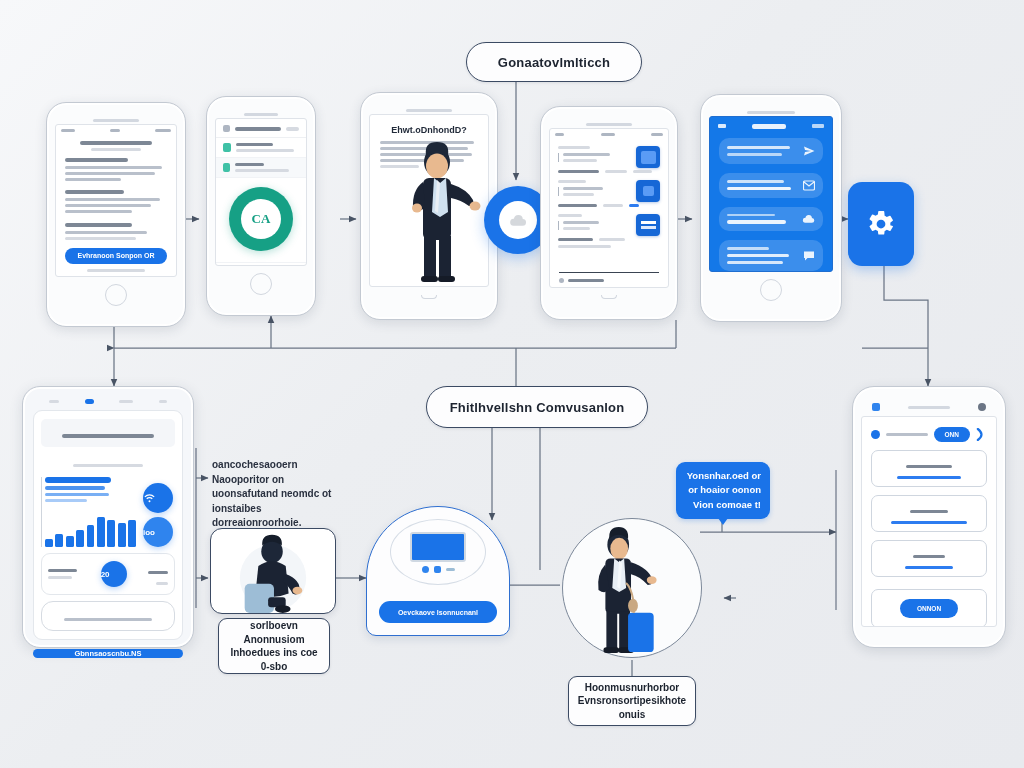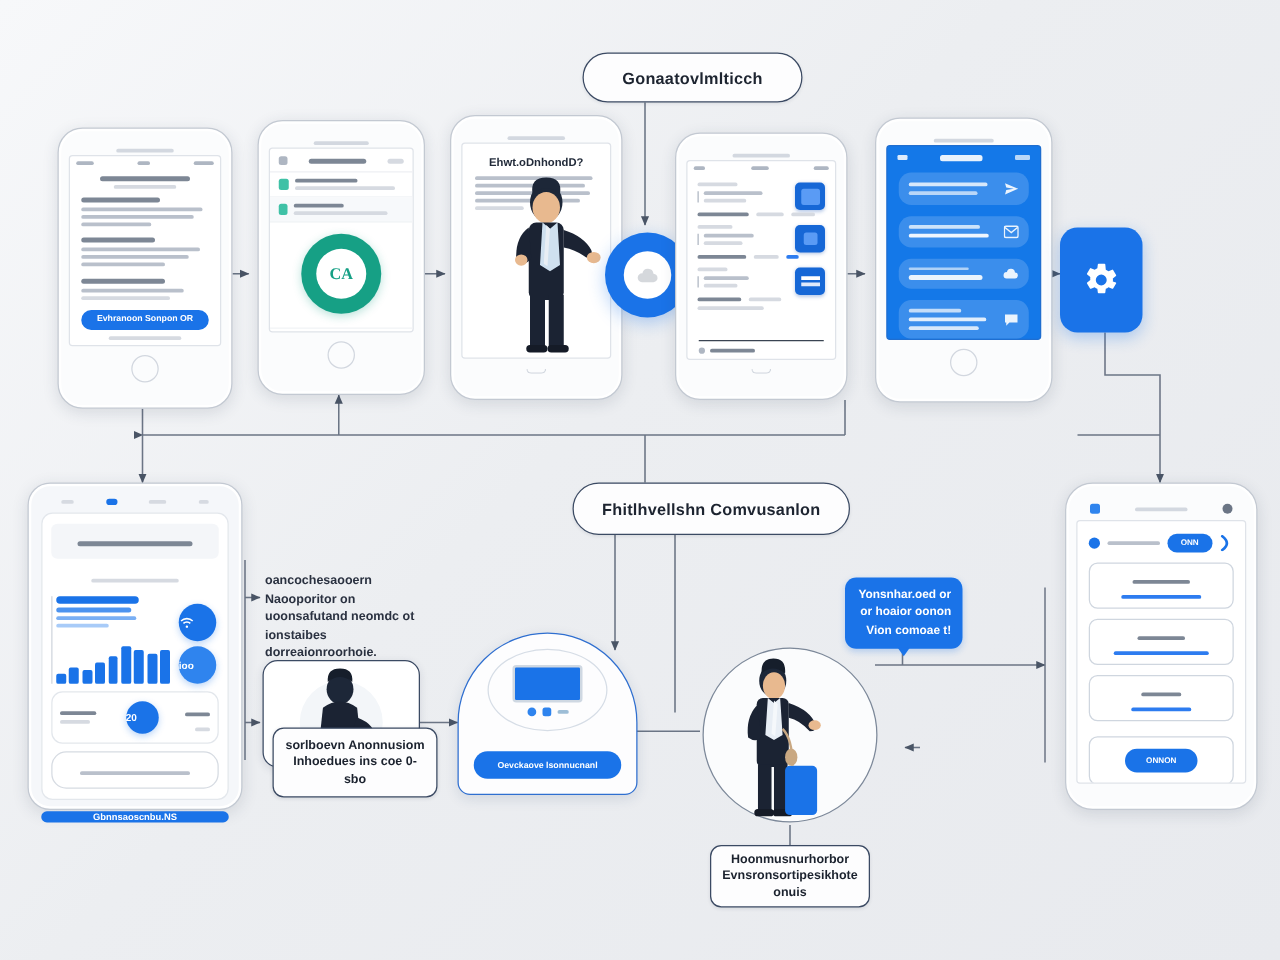--- a/index.html
+++ b/index.html
@@ -251,21 +251,21 @@
     <g stroke="#6b7585" stroke-width="1.2" fill="none">
       <path d="M196,448 L196,608"></path>
       <path d="M836,470 L836,610"></path>
     </g>
   </svg>
 
   <div class="pill-label node" style="left:428px; top:42px; width:176px; height:40px; font-size:13px;">
     <span>Gonaatovlmlticch</span>
   </div>
 
-  <div class="pill-label node" style="left:420px; top:386px; width:222px; height:42px; font-size:13px;">
+  <div class="pill-label node" style="left:388px; top:386px; width:222px; height:42px; font-size:13px;">
     <span>Fhitlhvellshn Comvusanlon</span>
   </div>
 
   <div class="phone" style="left:46px; top:102px; width:140px; height:225px;">
     <div class="speaker"></div>
     <div class="screen">
       <div class="statusbar">
         <span class="sb-blob" style="width:14px"></span>
         <span class="sb-blob" style="width:10px"></span>
         <span class="sb-blob" style="width:16px"></span>
@@ -290,21 +290,21 @@
         <div class="tl light" style="width:70%;margin-bottom:8px;"></div>
       </div>
       <div class="cta" style="margin:2px 9px 5px; height:16px;">
         <span>Evhranoon Sonpon OR</span>
       </div>
       <div class="tl light" style="width:48%;height:3px;margin:0 auto;"></div>
     </div>
     <div class="home"></div>
   </div>
 
-  <div class="phone" style="left:206px; top:96px; width:134px; height:220px;">
+  <div class="phone" style="left:206px; top:96px; width:110px; height:220px;">
     <div class="speaker"></div>
     <div class="screen">
       <div style="display:flex;align-items:center;justify-content:space-between;padding:6px 7px 5px;border-bottom:1px solid #eef0f3;">
         <span style="width:7px;height:7px;border-radius:2px;background:#aeb6c2;filter:blur(.3px);"></span>
         <span class="tl dark" style="width:46px;height:4px;"></span>
         <span class="tl light" style="width:13px;height:4px;"></span>
       </div>
       <div style="padding:5px 7px;border-bottom:1px solid #f1f3f6;display:flex;gap:5px;align-items:flex-start;">
         <span style="width:8px;height:9px;background:#3fc1a6;border-radius:2px;flex:none;filter:blur(.3px);"></span>
         <span style="flex:1;">
@@ -590,21 +590,21 @@
       <path d="M52 17 q10 -8 20 0 q1 -11 -10 -11 q-11 0 -10 11Z" fill="#161e2b"></path>
       <path d="M48 38 q14 -10 28 0 l3 28 q-17 7 -34 0Z" fill="#1b2333"></path>
       <rect x="34" y="56" width="30" height="30" rx="5" fill="#9dbdd6"></rect>
       <path d="M76 46 q16 6 14 18 q-2 5 -7 2 q-4 -8 -10 -12Z" fill="#1b2333"></path>
       <ellipse cx="88" cy="63" rx="5" ry="4" fill="#e8b98f"></ellipse>
       <rect x="58" y="70" width="18" height="10" rx="3" fill="#1b2333"></rect>
       <ellipse cx="73" cy="82" rx="8" ry="4" fill="#151b27"></ellipse>
     </svg>
   </div>
 
-  <div class="caption-box" style="position:absolute; left:218px; top:582px; width:132px; height:56px;">
+  <div class="caption-box" style="position:absolute; left:218px; top:618px; width:112px; height:56px;">
     <span>sorlboevn Anonnusiom Inhoedues ins coe 0-sbo</span>
   </div>
 
   <div id="arch-card" style="left:366px; top:506px; width:144px; height:130px;">
     <div style="display:flex;justify-content:center;padding-top:12px;">
       <div style="width:96px;height:66px;border-radius:50%;border:1px solid #d6dde6;display:flex;flex-direction:column;align-items:center;justify-content:center;gap:4px;">
         <div style="width:56px;height:30px;background:#1a73e8;border:2px solid #cfd8e2;border-radius:3px;"></div>
         <div style="display:flex;gap:5px;align-items:center;">
           <span style="width:7px;height:7px;border-radius:50%;background:#2f84ee;"></span>
           <span style="width:7px;height:7px;border-radius:2px;background:#2f84ee;"></span>

